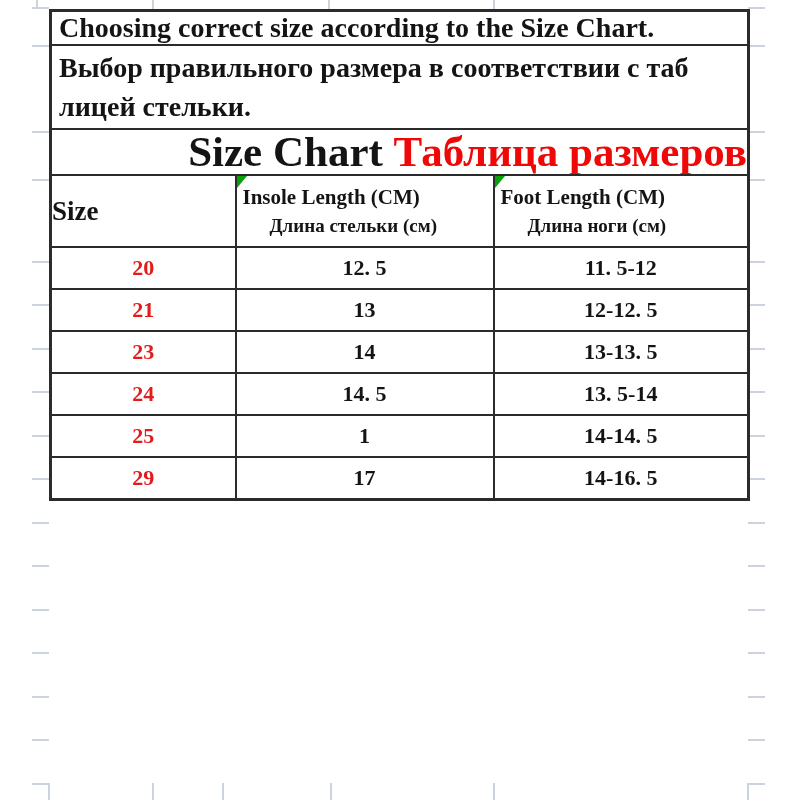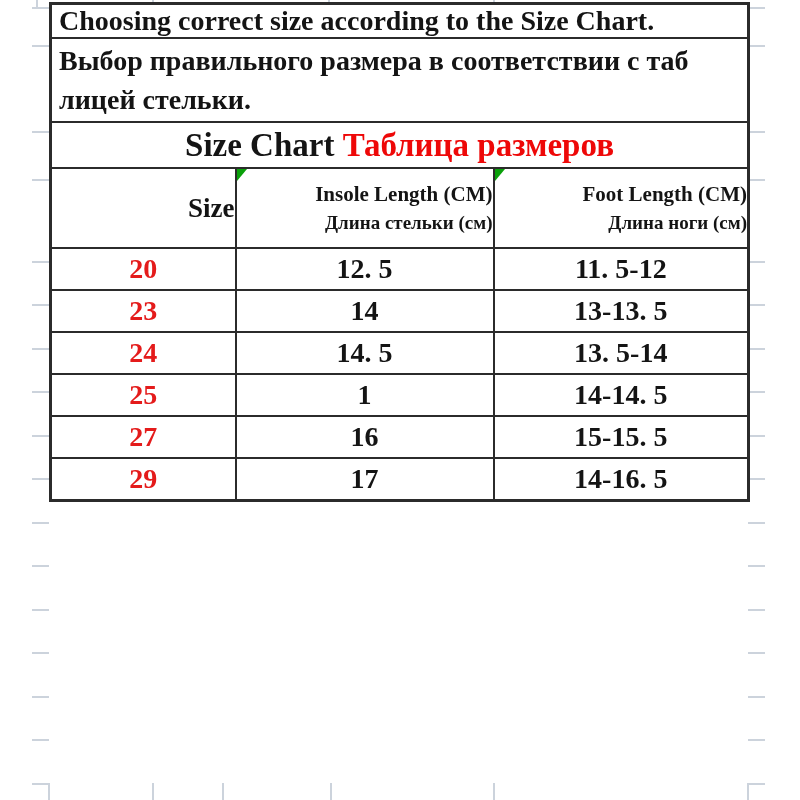--- a/index.html
+++ b/index.html
@@ -15,21 +15,21 @@
     color: var(--ink, #141414);
   }
   
   .tick { position: absolute; background: var(--grid, #ccd3dc); }
   .tick.h { height: 2px; }
   .tick.v { width: 2px; }
 
   table.size-chart {
     position: absolute;
     left: 49px;
-    top: 2px;
+    top: 9px;
     width: 698px;
     border-collapse: collapse;
     table-layout: fixed;
     background: #7f1d1d;
     border: 3px solid var(--bdr, #2b2b2b);
   }
   table.size-chart td, table.size-chart th {
     border: 2px solid var(--bdr, #2b2b2b);
     background: #fff;
     overflow: hidden;
@@ -45,40 +45,40 @@
   td.title-ru {
     height: 84px;
     font-size: 28px;
     text-align: left;
     padding-left: 7px;
     vertical-align: middle;
   }
   td.title-ru div { line-height: 39px; white-space: nowrap; }
   td.chart-title {
     height: 46px;
-    font-size: 33px;
+    font-size: 43px;
     line-height: 44px;
-    text-align: center;
+    text-align: right;
     white-space: nowrap;
   }
   td.chart-title .ru { color: var(--red-title, #ee0808); }
-  tr.head th { height: 80px; text-align: right; vertical-align: middle; position: relative; }
+  tr.head th { height: 72px; text-align: left; vertical-align: middle; position: relative; }
   tr.head th.size-h { font-size: 27px; }
-  tr.head .h1 { font-size: 21px; line-height: 29px; white-space: nowrap; }
-  tr.head .h2 { font-size: 19px; line-height: 27px; white-space: nowrap; }
+  tr.head .h1 { font-size: 21px; line-height: 29px; white-space: nowrap; margin-left: 6px; }
+  tr.head .h2 { font-size: 19px; line-height: 27px; white-space: nowrap; margin-left: 33px; }
   .tri {
     position: absolute;
     left: 0; top: 0;
     width: 0; height: 0;
     border-top: 12px solid var(--green, #0aa00a);
     border-right: 10px solid transparent;
   }
   tbody.rows td {
     height: 41px;
-    font-size: 28px;
+    font-size: 22px;
     line-height: 40px;
     text-align: center;
     white-space: nowrap;
   }
   tbody.rows td.size-cell { color: var(--red-size, #e41b1b); }
 </style>
 </head>
 <body>
 
 <div class="sheet" style="--ink: #141414; --bdr: #2b2b2b; --grid: #ccd3dc; --red-title: #ee0808; --red-size: #e41b1b; --green: #0aa00a;">
@@ -163,39 +163,39 @@
         </th>
       </tr>
     </tbody>
     <tbody class="rows" id="size-rows">
         <tr>
           <td class="size-cell">20</td>
           <td class="insole-cell">12. 5</td>
           <td class="foot-cell">11. 5-12</td>
         </tr>
         <tr>
+          <td class="size-cell">21</td>
+          <td class="insole-cell">13</td>
+          <td class="foot-cell">12-12. 5</td>
+        </tr>
+        <tr>
           <td class="size-cell">23</td>
           <td class="insole-cell">14</td>
           <td class="foot-cell">13-13. 5</td>
         </tr>
         <tr>
           <td class="size-cell">24</td>
           <td class="insole-cell">14. 5</td>
           <td class="foot-cell">13. 5-14</td>
         </tr>
         <tr>
           <td class="size-cell">25</td>
           <td class="insole-cell">1</td>
           <td class="foot-cell">14-14. 5</td>
         </tr>
         <tr>
-          <td class="size-cell">27</td>
-          <td class="insole-cell">16</td>
-          <td class="foot-cell">15-15. 5</td>
-        </tr>
-        <tr>
           <td class="size-cell">29</td>
           <td class="insole-cell">17</td>
           <td class="foot-cell">14-16. 5</td>
         </tr>
       </tbody>
   </table>
 </div>
 
 </body></html>

